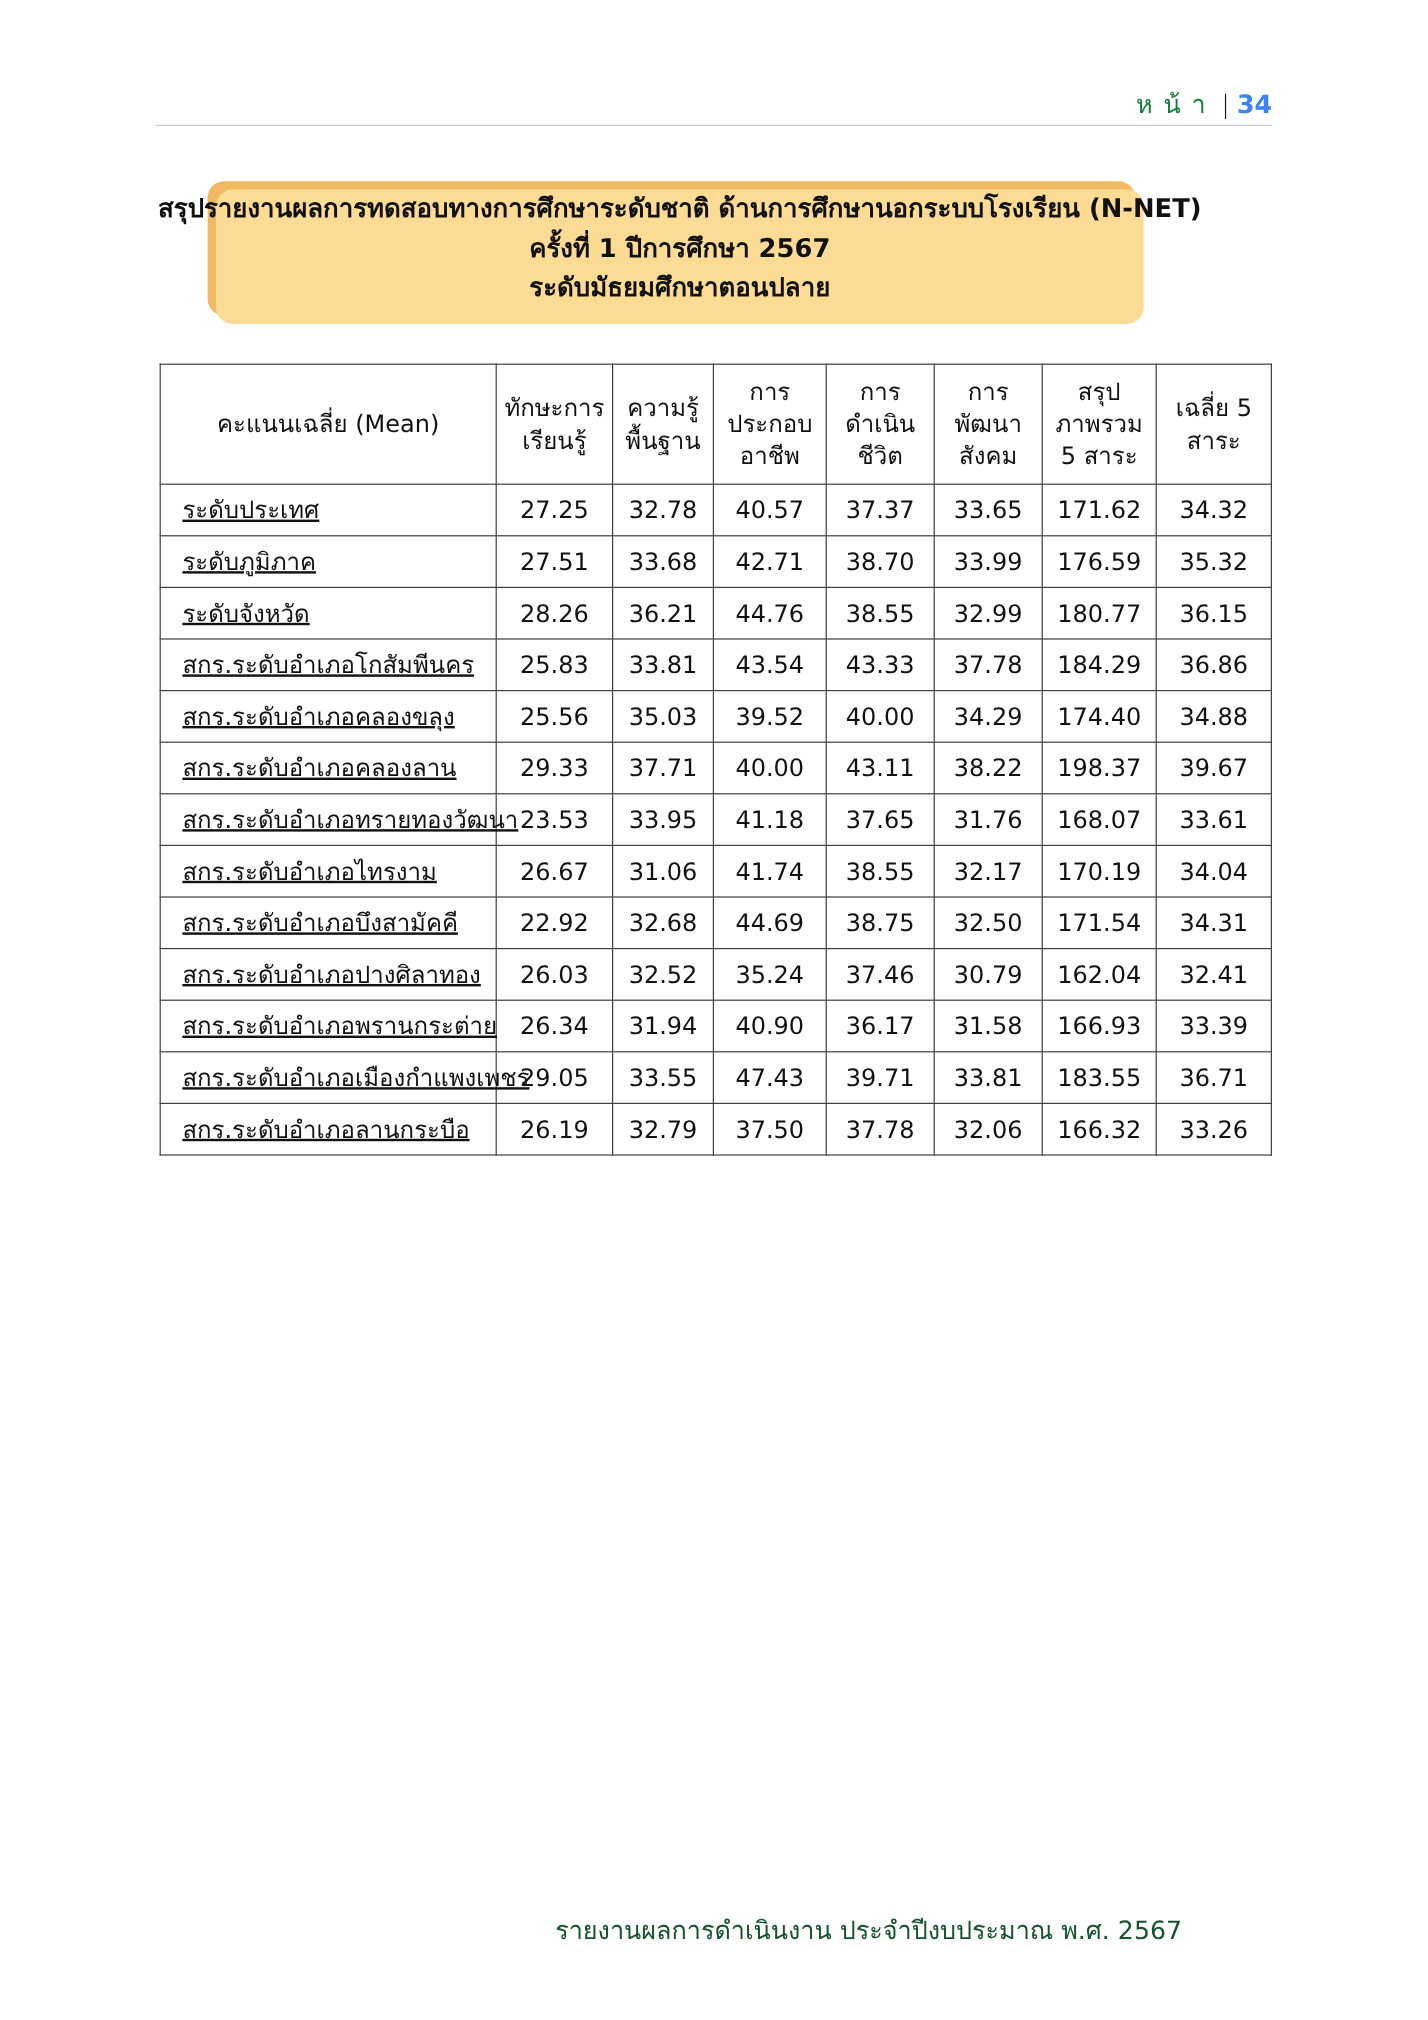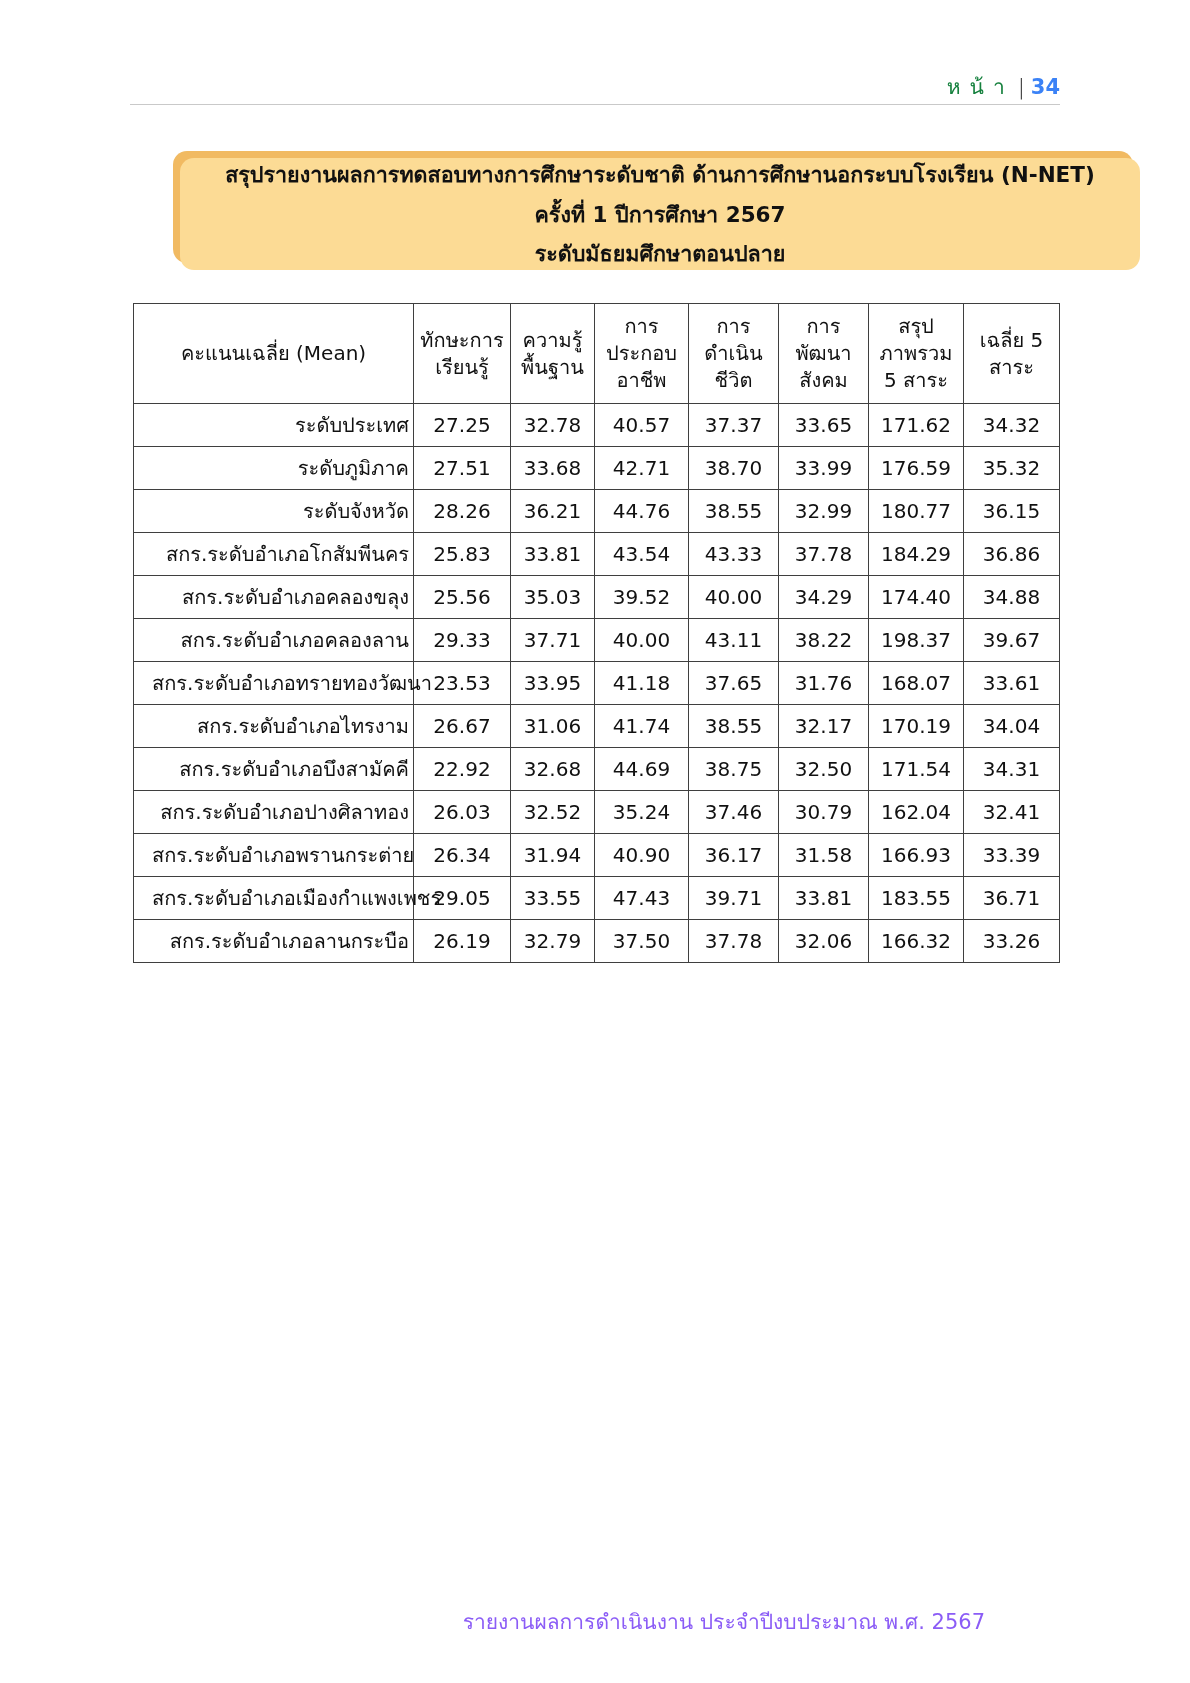--- a/index.html
+++ b/index.html
@@ -45,28 +45,28 @@
     left: 130px;
     width: 930px;
     border-top: 1px solid #c9c9c9;
   }
 
   
   .title-box {
     position: absolute;
     left: 180px;
     top: 158px;
-    width: 960px;
+    width: 773px;
     height: 112px;
     background: #fcdb95;
     border-radius: 14px;
     box-shadow: -7px -7px 0 0 #f1ba62;
     display: flex;
     flex-direction: column;
-    justify-content: space-between;
+    justify-content: flex-start;
     align-items: center;
     text-align: center;
   }
   .title-box .title-line {
     font-size: 21.5px;
     font-weight: bold;
     color: #111;
     line-height: 33px;
     white-space: nowrap;
   }
@@ -95,38 +95,38 @@
     vertical-align: middle;
     white-space: pre-line;
     line-height: 27px;
     padding: 2px 2px;
   }
   .score-table tbody td {
     height: 40px;
     vertical-align: middle;
   }
   .score-table td.row-label {
-    text-align: right;
+    text-align: left;
     padding-left: 18px;
     padding-right: 4px;
     white-space: nowrap;
+    text-decoration: underline;
   }
   .score-table td.num {
     text-align: center;
   }
 
   
   .page-footer {
     position: absolute;
     top: 1592px;
     right: 205px;
     font-size: 21px;
-    color: #8b5cf6;
+    color: #14532d;
     white-space: nowrap;
-    margin-top: 13px;
   }
 </style>
 </head>
 <body>
 
 <div class="page">
 
   <div class="page-header">
     <span class="page-word">หน้า</span><span class="sep">|</span><span class="page-num">34</span>
   </div>

